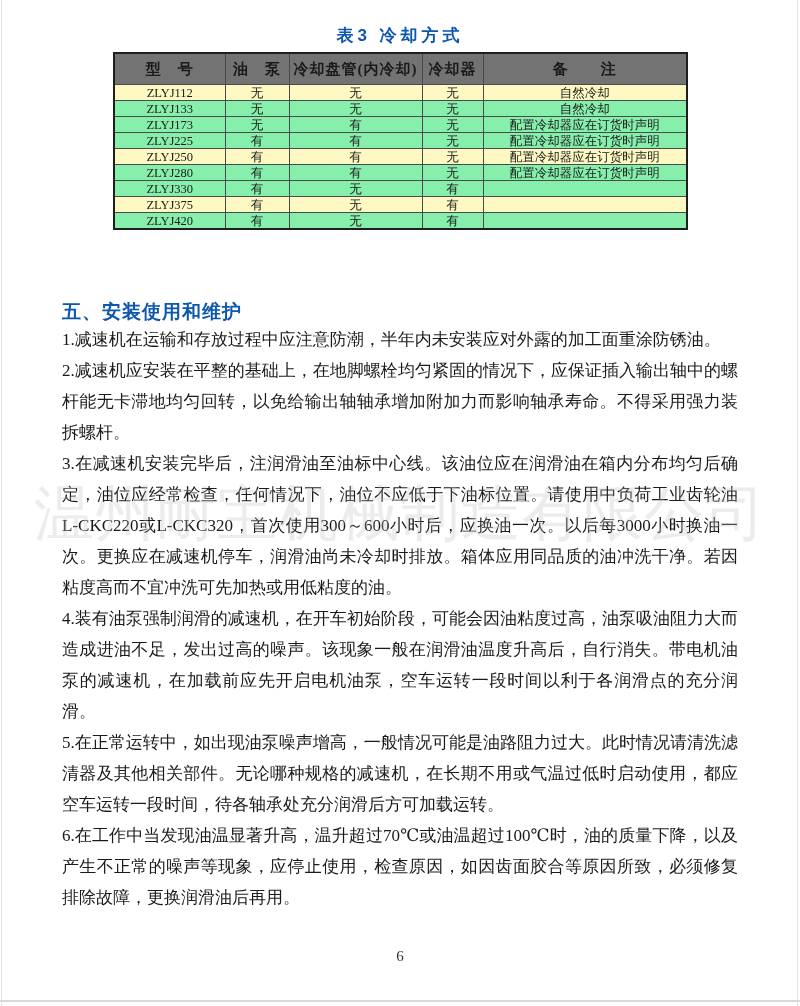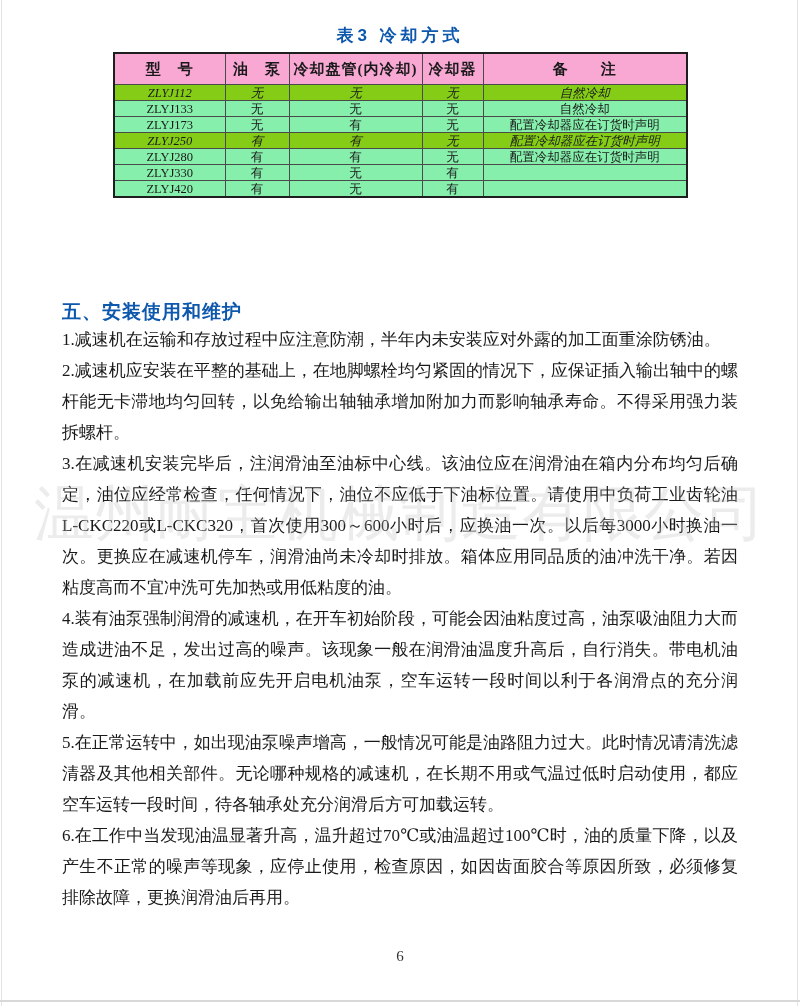--- a/index.html
+++ b/index.html
@@ -28,25 +28,25 @@
     border-collapse:collapse;table-layout:fixed;
     font-size:12.5px;line-height:14px;
   }
   table.cooling th,table.cooling td{
     border:1px solid #4a4a4a;
     text-align:center;vertical-align:middle;
     padding:0;overflow:hidden;white-space:nowrap;
   }
   table.cooling{border:2px solid #1e1e1e;}
   table.cooling th{
-    background:#f9a8d4;height:30px;
+    background:#737373;height:30px;
     font-size:15px;font-weight:bold;letter-spacing:1px;
   }
   table.cooling td{height:15px;}
-  tr.row-yellow td{background:#84cc16;font-style:italic;}
+  tr.row-yellow td{background:#fef9c3;}
   tr.row-pink td{background:#86efac;}
 
   .section-heading{
     position:absolute;top:300px;left:62px;
     font-family:"Liberation Sans","DejaVu Sans",sans-serif;
     font-weight:bold;font-size:19px;line-height:24px;
     color:#0d57ad;letter-spacing:1px;
   }
   .body-text{
     position:absolute;top:324px;left:62px;width:676px;
@@ -112,36 +112,50 @@
         <td>无</td>
         <td>自然冷却</td>
       </tr>
       <tr class="row-pink">
         <td>ZLYJ173</td>
         <td>无</td>
         <td>有</td>
         <td>无</td>
         <td>配置冷却器应在订货时声明</td>
       </tr>
+      <tr class="row-pink">
+        <td>ZLYJ225</td>
+        <td>有</td>
+        <td>有</td>
+        <td>无</td>
+        <td>配置冷却器应在订货时声明</td>
+      </tr>
       <tr class="row-yellow">
         <td>ZLYJ250</td>
         <td>有</td>
         <td>有</td>
         <td>无</td>
         <td>配置冷却器应在订货时声明</td>
       </tr>
       <tr class="row-pink">
         <td>ZLYJ280</td>
         <td>有</td>
         <td>有</td>
         <td>无</td>
         <td>配置冷却器应在订货时声明</td>
       </tr>
       <tr class="row-pink">
         <td>ZLYJ330</td>
+        <td>有</td>
+        <td>无</td>
+        <td>有</td>
+        <td></td>
+      </tr>
+      <tr class="row-yellow">
+        <td>ZLYJ375</td>
         <td>有</td>
         <td>无</td>
         <td>有</td>
         <td></td>
       </tr>
       <tr class="row-pink">
         <td>ZLYJ420</td>
         <td>有</td>
         <td>无</td>
         <td>有</td>

